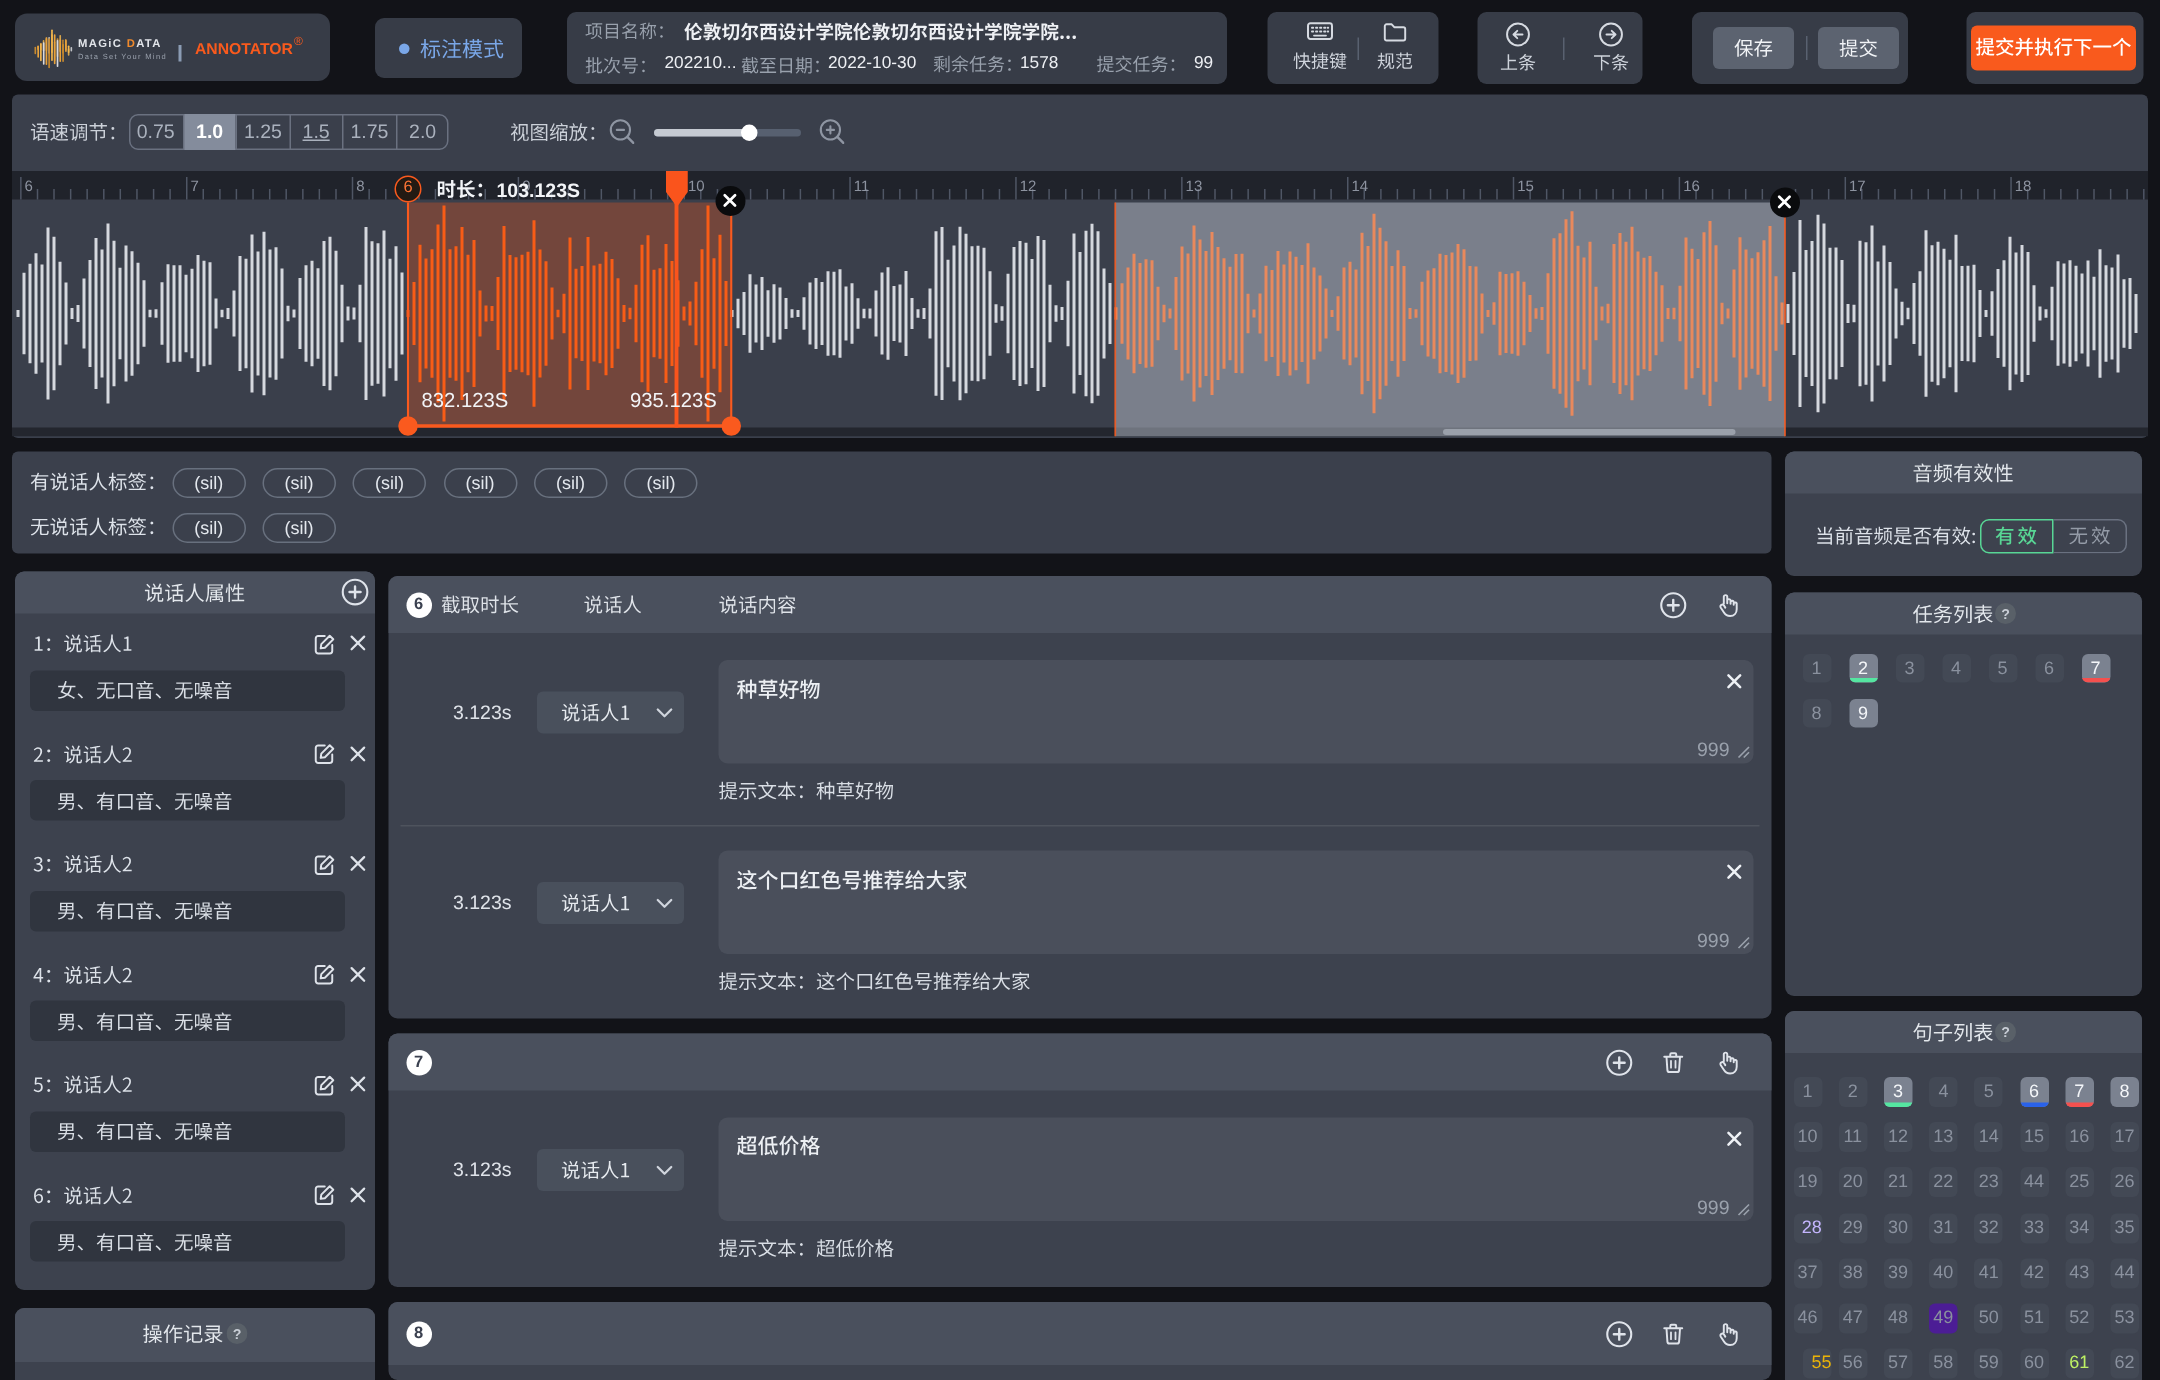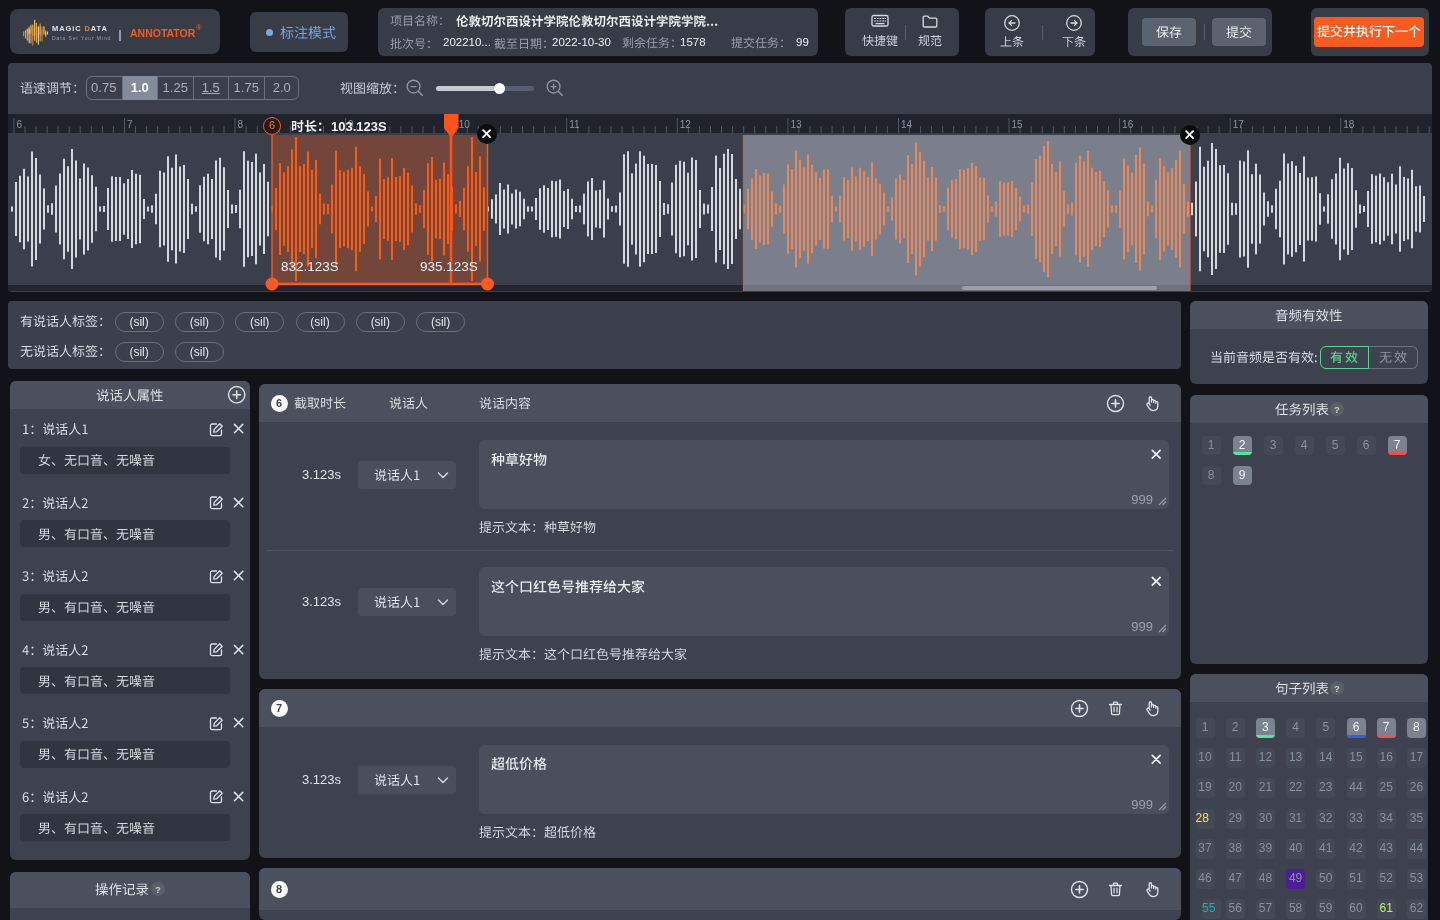--- a/index.html
+++ b/index.html
@@ -531,21 +531,21 @@
     <div class="a" style="left:1376.7px;top:748.2px;width:19px;height:20px;background:#434955;border-radius:4px;text-align:center;font:400 12px/19px 'Liberation Sans',sans-serif;color:#8a919e;overflow:hidden">16</div>
     <div class="a" style="left:1406.9px;top:748.2px;width:19px;height:20px;background:#434955;border-radius:4px;text-align:center;font:400 12px/19px 'Liberation Sans',sans-serif;color:#8a919e;overflow:hidden">17</div>
     <div class="a" style="left:1195.5px;top:778.4px;width:19px;height:20px;background:#434955;border-radius:4px;text-align:center;font:400 12px/19px 'Liberation Sans',sans-serif;color:#8a919e;overflow:hidden">19</div>
     <div class="a" style="left:1225.7px;top:778.4px;width:19px;height:20px;background:#434955;border-radius:4px;text-align:center;font:400 12px/19px 'Liberation Sans',sans-serif;color:#8a919e;overflow:hidden">20</div>
     <div class="a" style="left:1255.9px;top:778.4px;width:19px;height:20px;background:#434955;border-radius:4px;text-align:center;font:400 12px/19px 'Liberation Sans',sans-serif;color:#8a919e;overflow:hidden">21</div>
     <div class="a" style="left:1286.1px;top:778.4px;width:19px;height:20px;background:#434955;border-radius:4px;text-align:center;font:400 12px/19px 'Liberation Sans',sans-serif;color:#8a919e;overflow:hidden">22</div>
     <div class="a" style="left:1316.3px;top:778.4px;width:19px;height:20px;background:#434955;border-radius:4px;text-align:center;font:400 12px/19px 'Liberation Sans',sans-serif;color:#8a919e;overflow:hidden">23</div>
     <div class="a" style="left:1346.5px;top:778.4px;width:19px;height:20px;background:#434955;border-radius:4px;text-align:center;font:400 12px/19px 'Liberation Sans',sans-serif;color:#8a919e;overflow:hidden">44</div>
     <div class="a" style="left:1376.7px;top:778.4px;width:19px;height:20px;background:#434955;border-radius:4px;text-align:center;font:400 12px/19px 'Liberation Sans',sans-serif;color:#8a919e;overflow:hidden">25</div>
     <div class="a" style="left:1406.9px;top:778.4px;width:19px;height:20px;background:#434955;border-radius:4px;text-align:center;font:400 12px/19px 'Liberation Sans',sans-serif;color:#8a919e;overflow:hidden">26</div>
-    <div class="a" style="left:1195.5px;top:808.6px;width:19px;height:20px;background:#434955;border-radius:4px;text-align:left;font:400 12px/19px 'Liberation Sans',sans-serif;color:#fde047;overflow:hidden">28</div>
+    <div class="a" style="left:1195.5px;top:808.6px;width:19px;height:20px;background:#434955;border-radius:4px;text-align:right;font:400 12px/19px 'Liberation Sans',sans-serif;color:#c4b5fd;overflow:hidden">28</div>
     <div class="a" style="left:1225.7px;top:808.6px;width:19px;height:20px;background:#434955;border-radius:4px;text-align:center;font:400 12px/19px 'Liberation Sans',sans-serif;color:#8a919e;overflow:hidden">29</div>
     <div class="a" style="left:1255.9px;top:808.6px;width:19px;height:20px;background:#434955;border-radius:4px;text-align:center;font:400 12px/19px 'Liberation Sans',sans-serif;color:#8a919e;overflow:hidden">30</div>
     <div class="a" style="left:1286.1px;top:808.6px;width:19px;height:20px;background:#434955;border-radius:4px;text-align:center;font:400 12px/19px 'Liberation Sans',sans-serif;color:#8a919e;overflow:hidden">31</div>
     <div class="a" style="left:1316.3px;top:808.6px;width:19px;height:20px;background:#434955;border-radius:4px;text-align:center;font:400 12px/19px 'Liberation Sans',sans-serif;color:#8a919e;overflow:hidden">32</div>
     <div class="a" style="left:1346.5px;top:808.6px;width:19px;height:20px;background:#434955;border-radius:4px;text-align:center;font:400 12px/19px 'Liberation Sans',sans-serif;color:#8a919e;overflow:hidden">33</div>
     <div class="a" style="left:1376.7px;top:808.6px;width:19px;height:20px;background:#434955;border-radius:4px;text-align:center;font:400 12px/19px 'Liberation Sans',sans-serif;color:#8a919e;overflow:hidden">34</div>
     <div class="a" style="left:1406.9px;top:808.6px;width:19px;height:20px;background:#434955;border-radius:4px;text-align:center;font:400 12px/19px 'Liberation Sans',sans-serif;color:#8a919e;overflow:hidden">35</div>
     <div class="a" style="left:1195.5px;top:838.8px;width:19px;height:20px;background:#434955;border-radius:4px;text-align:center;font:400 12px/19px 'Liberation Sans',sans-serif;color:#8a919e;overflow:hidden">37</div>
     <div class="a" style="left:1225.7px;top:838.8px;width:19px;height:20px;background:#434955;border-radius:4px;text-align:center;font:400 12px/19px 'Liberation Sans',sans-serif;color:#8a919e;overflow:hidden">38</div>
     <div class="a" style="left:1255.9px;top:838.8px;width:19px;height:20px;background:#434955;border-radius:4px;text-align:center;font:400 12px/19px 'Liberation Sans',sans-serif;color:#8a919e;overflow:hidden">39</div>
@@ -555,20 +555,20 @@
     <div class="a" style="left:1376.7px;top:838.8px;width:19px;height:20px;background:#434955;border-radius:4px;text-align:center;font:400 12px/19px 'Liberation Sans',sans-serif;color:#8a919e;overflow:hidden">43</div>
     <div class="a" style="left:1406.9px;top:838.8px;width:19px;height:20px;background:#434955;border-radius:4px;text-align:center;font:400 12px/19px 'Liberation Sans',sans-serif;color:#8a919e;overflow:hidden">44</div>
     <div class="a" style="left:1195.5px;top:869px;width:19px;height:20px;background:#434955;border-radius:4px;text-align:center;font:400 12px/19px 'Liberation Sans',sans-serif;color:#8a919e;overflow:hidden">46</div>
     <div class="a" style="left:1225.7px;top:869px;width:19px;height:20px;background:#434955;border-radius:4px;text-align:center;font:400 12px/19px 'Liberation Sans',sans-serif;color:#8a919e;overflow:hidden">47</div>
     <div class="a" style="left:1255.9px;top:869px;width:19px;height:20px;background:#434955;border-radius:4px;text-align:center;font:400 12px/19px 'Liberation Sans',sans-serif;color:#8a919e;overflow:hidden">48</div>
     <div class="a" style="left:1286.1px;top:869px;width:19px;height:20px;background:#4c1d95;border-radius:4px;text-align:center;font:400 12px/19px 'Liberation Sans',sans-serif;color:#8a919e;overflow:hidden">49</div>
     <div class="a" style="left:1316.3px;top:869px;width:19px;height:20px;background:#434955;border-radius:4px;text-align:center;font:400 12px/19px 'Liberation Sans',sans-serif;color:#8a919e;overflow:hidden">50</div>
     <div class="a" style="left:1346.5px;top:869px;width:19px;height:20px;background:#434955;border-radius:4px;text-align:center;font:400 12px/19px 'Liberation Sans',sans-serif;color:#8a919e;overflow:hidden">51</div>
     <div class="a" style="left:1376.7px;top:869px;width:19px;height:20px;background:#434955;border-radius:4px;text-align:center;font:400 12px/19px 'Liberation Sans',sans-serif;color:#8a919e;overflow:hidden">52</div>
     <div class="a" style="left:1406.9px;top:869px;width:19px;height:20px;background:#434955;border-radius:4px;text-align:center;font:400 12px/19px 'Liberation Sans',sans-serif;color:#8a919e;overflow:hidden">53</div>
-    <div class="a" style="left:1202px;top:899.2px;width:19px;height:20px;background:#434955;border-radius:4px;text-align:left;font:400 12px/19px 'Liberation Sans',sans-serif;color:#14b8a6;overflow:hidden">55</div>
+    <div class="a" style="left:1202px;top:899.2px;width:19px;height:20px;background:#434955;border-radius:4px;text-align:right;font:400 12px/19px 'Liberation Sans',sans-serif;color:#eab308;overflow:hidden">55</div>
     <div class="a" style="left:1225.7px;top:899.2px;width:19px;height:20px;background:#434955;border-radius:4px;text-align:center;font:400 12px/19px 'Liberation Sans',sans-serif;color:#8a919e;overflow:hidden">56</div>
     <div class="a" style="left:1255.9px;top:899.2px;width:19px;height:20px;background:#434955;border-radius:4px;text-align:center;font:400 12px/19px 'Liberation Sans',sans-serif;color:#8a919e;overflow:hidden">57</div>
     <div class="a" style="left:1286.1px;top:899.2px;width:19px;height:20px;background:#434955;border-radius:4px;text-align:center;font:400 12px/19px 'Liberation Sans',sans-serif;color:#8a919e;overflow:hidden">58</div>
     <div class="a" style="left:1316.3px;top:899.2px;width:19px;height:20px;background:#434955;border-radius:4px;text-align:center;font:400 12px/19px 'Liberation Sans',sans-serif;color:#8a919e;overflow:hidden">59</div>
     <div class="a" style="left:1346.5px;top:899.2px;width:19px;height:20px;background:#434955;border-radius:4px;text-align:center;font:400 12px/19px 'Liberation Sans',sans-serif;color:#8a919e;overflow:hidden">60</div>
     <div class="a" style="left:1376.7px;top:899.2px;width:19px;height:20px;background:#434955;border-radius:4px;text-align:center;font:400 12px/19px 'Liberation Sans',sans-serif;color:#bef264;overflow:hidden">61</div>
     <div class="a" style="left:1406.9px;top:899.2px;width:19px;height:20px;background:#434955;border-radius:4px;text-align:center;font:400 12px/19px 'Liberation Sans',sans-serif;color:#8a919e;overflow:hidden">62</div>
   </div>
 </body></html>

